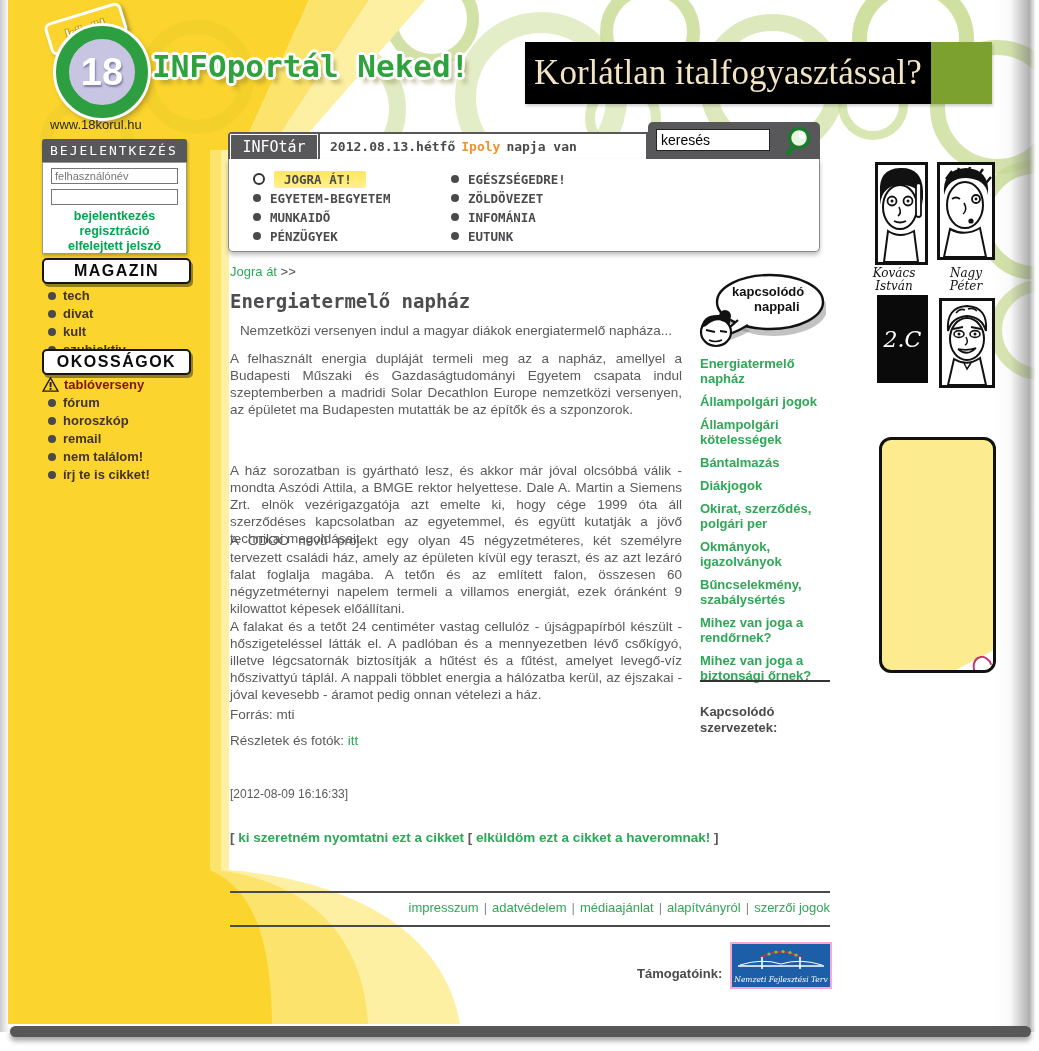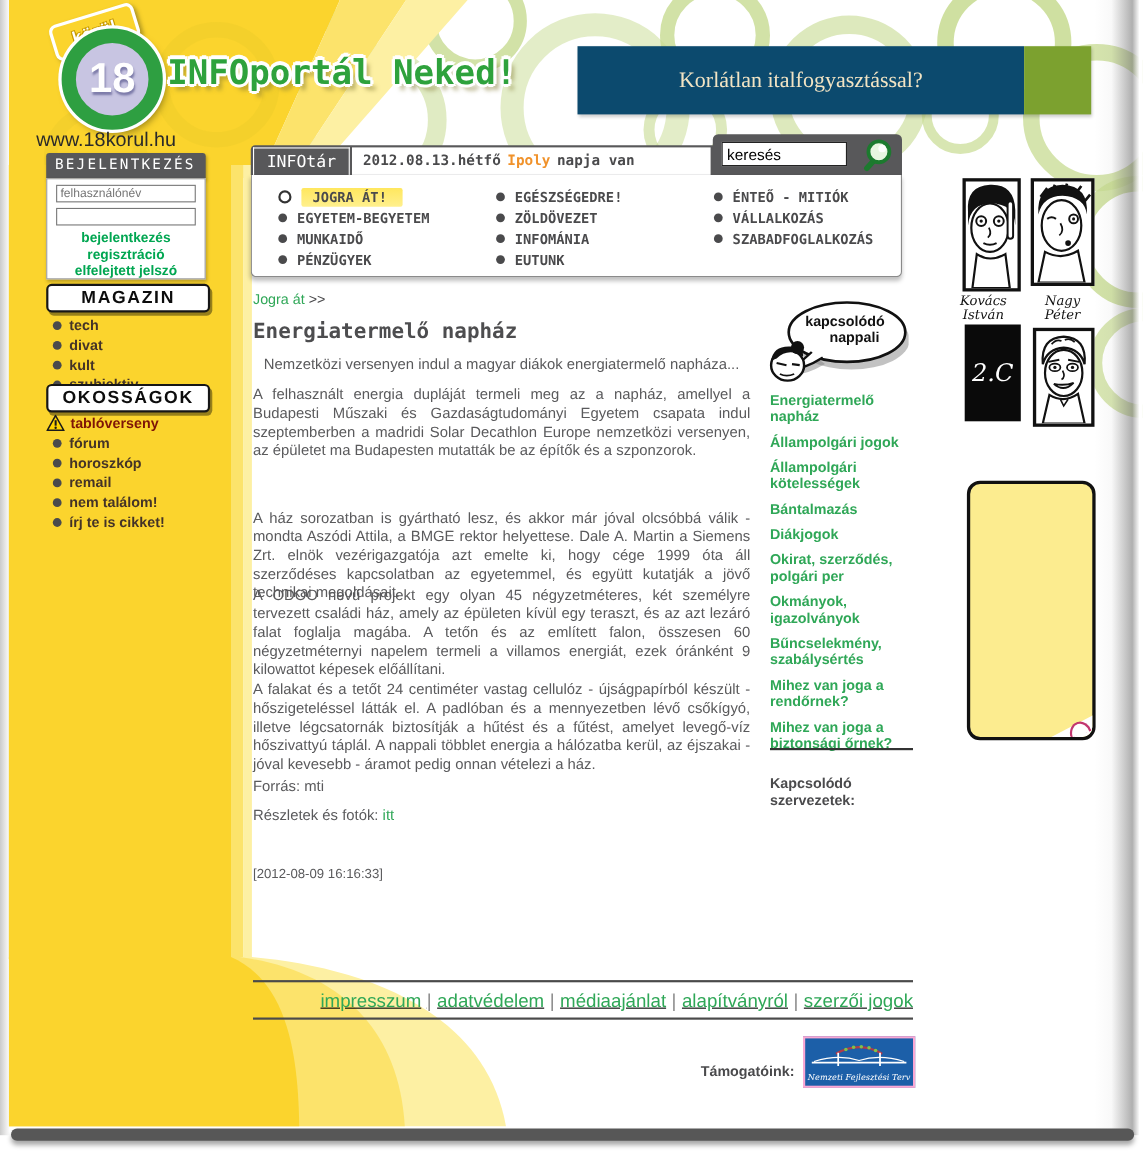--- a/index.html
+++ b/index.html
@@ -28,27 +28,27 @@
   
   .ribbon{position:absolute;left:46px;top:12px;width:74px;height:28px;background:#fbd42d;border:3px solid #fff;
       border-radius:7px;transform:rotate(-17deg);box-shadow:2px 3px 4px rgba(90,80,20,.5);
       display:flex;align-items:center;justify-content:center;}
   .ribbon span{color:#fff;font-weight:bold;font-size:15px;letter-spacing:1px;
       text-shadow:1px 1px 0 #c79a00,-1px 1px 0 #c79a00,1px -1px 0 #c79a00,-1px -1px 0 #c79a00;}
   .logo-circle{position:absolute;left:56px;top:26px;width:66px;height:66px;border-radius:50%;
       background:#c8c5e2;border:13px solid #2e9f41;box-shadow:0 0 0 3px #fff,3px 4px 7px rgba(80,70,10,.55);
       display:flex;align-items:center;justify-content:center;}
   .logo-circle span{color:#fff;font-weight:bold;font-size:38px;text-shadow:1px 2px 2px rgba(60,60,120,.55);}
-  .site-url{position:absolute;left:33px;top:117px;font-size:18px;color:#2a2a2a;}
+  .site-url{position:absolute;left:50px;top:117px;font-size:13px;color:#2a2a2a;}
   .site-title{position:absolute;left:152px;top:48px;font-size:31px;font-weight:bold;color:#2ea23c;letter-spacing:0;
       text-shadow:-2px -2px 0 #fff,2px -2px 0 #fff,-2px 2px 0 #fff,2px 2px 0 #fff,0 -3px 0 #fff,0 3px 0 #fff,
       -3px 0 0 #fff,3px 0 0 #fff,5px 6px 4px rgba(130,120,50,.55);}
   .banner{position:absolute;left:525px;top:42px;width:467px;height:62px;display:flex;box-shadow:1px 2px 3px rgba(0,0,0,.2);}
-  .banner .btxt{flex:1;background:#0c4a6e;color:#f2e4c4;display:flex;align-items:center;justify-content:center;
-      font-family:"Liberation Serif",serif;font-size:20px;}
+  .banner .btxt{flex:1;background:#000000;color:#f2e4c4;display:flex;align-items:center;justify-content:center;
+      font-family:"Liberation Serif",serif;font-size:35px;}
   .banner .bblock{width:61px;background:#7ca12f;}
   
   .side-head{position:absolute;left:42px;width:145px;height:23px;background:#58585a;color:#fff;
       font-size:13px;letter-spacing:2px;display:flex;align-items:center;padding-left:8px;box-sizing:border-box;
       box-shadow:1px 2px 3px rgba(0,0,0,.3);border-radius:3px 3px 0 0;}
   .login-box{position:absolute;left:42px;top:162px;width:145px;height:92px;background:#fff;border:1px solid #999;
       box-sizing:border-box;box-shadow:1px 2px 3px rgba(0,0,0,.25);text-align:center;}
   .login-box input{display:block;width:127px;height:16px;margin:5px auto 0 auto;border:1px solid #777;
       font-size:11px;padding:0 3px;box-sizing:border-box;font-family:"Liberation Sans",sans-serif;}
   .login-links{margin-top:4px;line-height:15px;}
@@ -108,21 +108,21 @@
       align-items:center;justify-content:center;cursor:pointer;}
   .blackbox span{color:#fff;font-family:"DejaVu Serif",serif;font-style:italic;font-size:22px;}
   .adbox{position:absolute;left:879px;top:437px;width:117px;height:236px;background:#fcec8f;border:3px solid #111;
       border-radius:12px;box-sizing:border-box;cursor:pointer;overflow:hidden;}
   .adbox .curl{position:absolute;right:-3px;bottom:-3px;width:46px;height:24px;background:#fff;
       clip-path:polygon(100% 0,100% 100%,0 100%);}
   .adbox .curlline{position:absolute;right:2px;bottom:2px;width:16px;height:10px;border:2px solid #c2376f;
       border-radius:50% 50% 0 0/100% 100% 0 0;border-bottom:none;transform:rotate(-18deg);}
   
   .f-hr{position:absolute;left:230px;width:600px;border-top:2px solid #4a4a4a;}
-  .f-links{position:absolute;left:230px;top:900px;width:600px;text-align:right;font-size:17px;text-decoration:underline;}
+  .f-links{position:absolute;left:230px;top:900px;width:600px;text-align:right;font-size:13px;}
   .f-links a{color:#2fa757;text-decoration:none;}
   .f-links .sep{color:#8a8a8a;margin:0 5px;}
   .sponsor-label{position:absolute;left:637px;top:966px;font-weight:bold;font-size:13px;color:#4a4a4c;}
   .sponsor{position:absolute;left:730px;top:942px;width:102px;height:47px;background:#1c5fa8;border:2px solid #f9a8d4;
       box-sizing:border-box;cursor:pointer;}
   .sponsor .slogan{position:absolute;left:0;right:0;bottom:3px;text-align:center;color:#fff;
       font-family:"DejaVu Serif",serif;font-style:italic;font-size:7.5px;white-space:nowrap;}
 </style>
 </head>
 <body>
@@ -286,51 +286,40 @@
         </div>
       <div class="mitem">
           <span class="blt"></span>
           <span>INFOMÁNIA</span>
         </div>
       <div class="mitem">
           <span class="blt"></span>
           <span>EUTUNK</span>
         </div>
     </div>
-    <div class="mcol" style="left:420px;">
-      <div class="mitem">
-          <span class="blt"></span>
-          <span>ÉNTEŐ - MITIÓK</span>
-        </div>
-      <div class="mitem">
-          <span class="blt"></span>
-          <span>VÁLLALKOZÁS</span>
-        </div>
-      <div class="mitem">
-          <span class="blt"></span>
-          <span>SZABADFOGLALKOZÁS</span>
-        </div>
-    </div>
   </div>
 
   <div class="breadcrumb">
     <a href="#">Jogra át</a>
     <span class="arr">&gt;&gt;</span>
   </div>
   <div class="art-title mono">Energiatermelő napház</div>
   <div class="para nojust" style="top:322px;text-align:center;">Nemzetközi versenyen indul a magyar diákok energiatermelő napháza...</div>
   <div class="para" style="top:350px;">A felhasznált energia dupláját termeli meg az a napház, amellyel a Budapesti Műszaki és Gazdaságtudományi Egyetem csapata indul szeptemberben a madridi Solar Decathlon Europe nemzetközi versenyen, az épületet ma Budapesten mutatták be az építők és a szponzorok.</div>
   <div class="para" style="top:462px;">A ház sorozatban is gyártható lesz, és akkor már jóval olcsóbbá válik - mondta Aszódi Attila, a BMGE rektor helyettese. Dale A. Martin a Siemens Zrt. elnök vezérigazgatója azt emelte ki, hogy cége 1999 óta áll szerződéses kapcsolatban az egyetemmel, és együtt kutatják a jövő technikai megoldásait.</div>
   <div class="para" style="top:532px;">A ODOO nevű projekt egy olyan 45 négyzetméteres, két személyre tervezett családi ház, amely az épületen kívül egy teraszt, és az azt lezáró falat foglalja magába. A tetőn és az említett falon, összesen 60 négyzetméternyi napelem termeli a villamos energiát, ezek óránként 9 kilowattot képesek előállítani.</div>
   <div class="para" style="top:618px;">A falakat és a tetőt 24 centiméter vastag cellulóz - újságpapírból készült - hőszigeteléssel látták el. A padlóban és a mennyezetben lévő csőkígyó, illetve légcsatornák biztosítják a hűtést és a fűtést, amelyet levegő-víz hőszivattyú táplál. A nappali többlet energia a hálózatba kerül, az éjszakai - jóval kevesebb - áramot pedig onnan vételezi a ház.</div>
   <div class="para nojust" style="top:706px;">Forrás: mti</div>
   <div class="para nojust" style="top:732px;">
     <span>Részletek és fotók: </span><a class="green-link" href="#">itt</a>
   </div>
   <div class="stamp">[2012-08-09 16:16:33]</div>
+  <div class="printrow">
+    <span>[ </span><a href="#">ki szeretném nyomtatni ezt a cikket</a><span> [ </span><a href="#">elküldöm ezt a cikket a haveromnak!</a><span> ]</span>
+  </div>
 
   <div class="bubblewrap">
     <svg width="132" height="84" viewBox="0 0 132 84">
       <ellipse cx="76" cy="36" rx="53" ry="27" fill="rgba(120,120,120,.45)" transform="translate(4,5)"></ellipse>
       <path d="M44,52 Q30,66 16,68 Q32,70 52,58" fill="rgba(120,120,120,.45)" transform="translate(4,5)"></path>
       <ellipse cx="76" cy="34" rx="53" ry="27" fill="#fff" stroke="#111" stroke-width="2.4"></ellipse>
       <path d="M44,52 Q30,66 16,68 Q34,70 54,57" fill="#fff" stroke="#111" stroke-width="2.2"></path>
       <g>
         <ellipse cx="22" cy="64" rx="15" ry="14" fill="#fff" stroke="#111" stroke-width="2.2"></ellipse>
         <path d="M7,60 Q9,46 25,47 Q37,48 36,56 L30,53 Q20,50 12,58 Z" fill="#111"></path>

